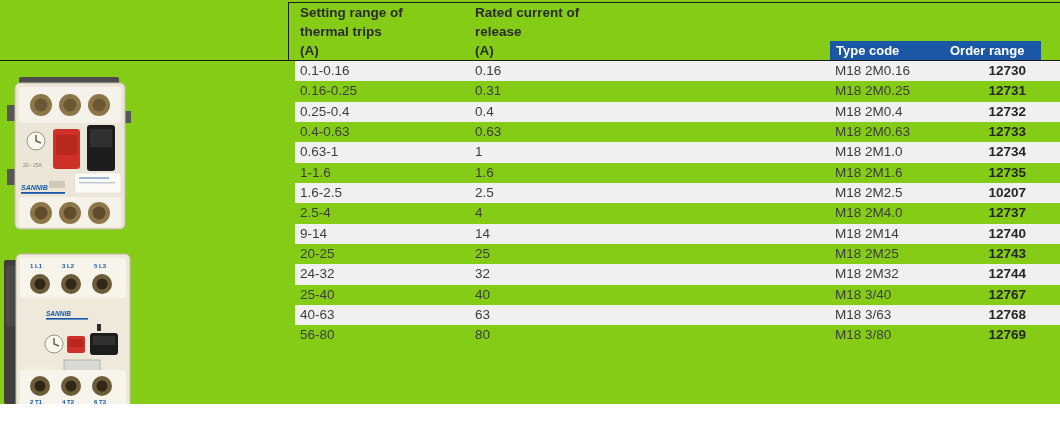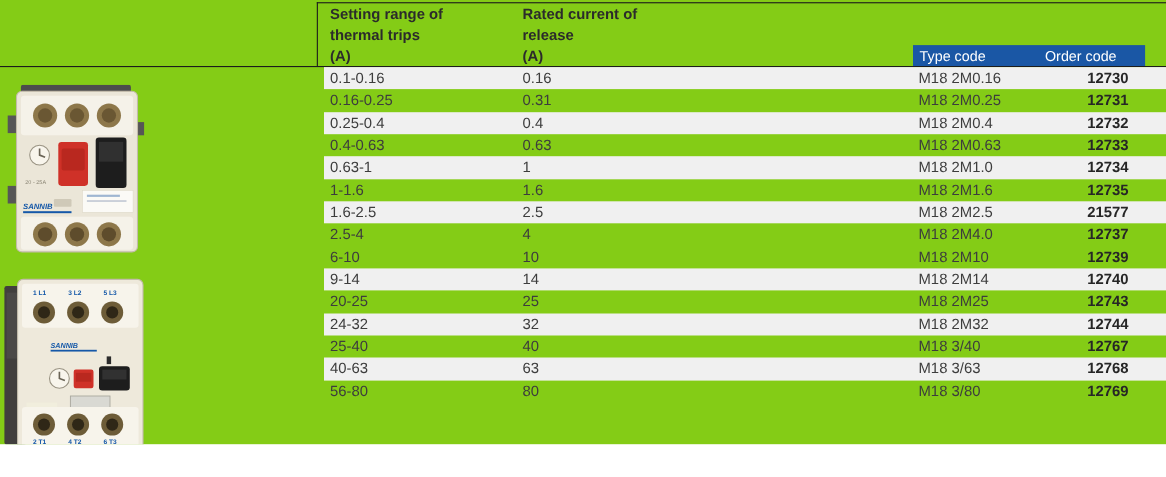--- a/index.html
+++ b/index.html
@@ -16,21 +16,21 @@
   .header-hline { position:absolute; left:0; top:60px; width:1060px; height:1px; background:#1c1c1c; }
   .bottom-line { position:absolute; left:0; top:427px; width:1060px; height:3px; background:#35302a; }
 
   .col-header { position:absolute; top:3px; font-size:13.5px; font-weight:bold; color:#2b2b2b; line-height:19px; }
   .col-header.h1 { left:300px; }
   .col-header.h2 { left:475px; }
 
   .blue-bar {
     position:absolute; left:830px; top:41px; width:211px; height:19px;
     background:var(--blue,#1a57a5); color:#ffffff;
-    font-size:13px; font-weight:normal; line-height:19px;
+    font-size:13px; font-weight:bold; line-height:19px;
   }
   .blue-bar .tc { position:absolute; left:6px; }
   .blue-bar .oc { position:absolute; left:120px; }
 
   .table-body { position:absolute; left:0; top:61px; width:1060px;border-radius:15px; }
   .row { position:relative; height:20.333px; font-size:13.5px; color:#3d3d3d; line-height:20.333px; }
   .row.stripe { background:linear-gradient(to right, transparent 295px, var(--stripe,#f0f0f0) 295px); }
   .row .cell { position:absolute; top:0; white-space:nowrap; }
   .row .c1 { left:300px; }
   .row .c2 { left:475px; }
@@ -55,21 +55,21 @@
     <div>(A)</div>
   </div>
   <div class="col-header h2">
     <div>Rated current of</div>
     <div>release</div>
     <div>(A)</div>
   </div>
 
   <div class="blue-bar">
     <span class="tc">Type code</span>
-    <span class="oc">Order code</span>
+    <span class="oc">Order range</span>
   </div>
 
   <div class="header-hline"></div>
 
   <div class="table-body">
       <div class="row stripe">
         <div class="cell c1">0.1-0.16</div>
         <div class="cell c2">0.16</div>
         <div class="cell c3">M18 2M0.16</div>
         <div class="cell c4">12730</div>
@@ -101,33 +101,27 @@
       <div class="row">
         <div class="cell c1">1-1.6</div>
         <div class="cell c2">1.6</div>
         <div class="cell c3">M18 2M1.6</div>
         <div class="cell c4">12735</div>
       </div>
       <div class="row stripe">
         <div class="cell c1">1.6-2.5</div>
         <div class="cell c2">2.5</div>
         <div class="cell c3">M18 2M2.5</div>
-        <div class="cell c4">21577</div>
+        <div class="cell c4">10207</div>
       </div>
       <div class="row">
         <div class="cell c1">2.5-4</div>
         <div class="cell c2">4</div>
         <div class="cell c3">M18 2M4.0</div>
         <div class="cell c4">12737</div>
-      </div>
-      <div class="row">
-        <div class="cell c1">6-10</div>
-        <div class="cell c2">10</div>
-        <div class="cell c3">M18 2M10</div>
-        <div class="cell c4">12739</div>
       </div>
       <div class="row stripe">
         <div class="cell c1">9-14</div>
         <div class="cell c2">14</div>
         <div class="cell c3">M18 2M14</div>
         <div class="cell c4">12740</div>
       </div>
       <div class="row">
         <div class="cell c1">20-25</div>
         <div class="cell c2">25</div>

